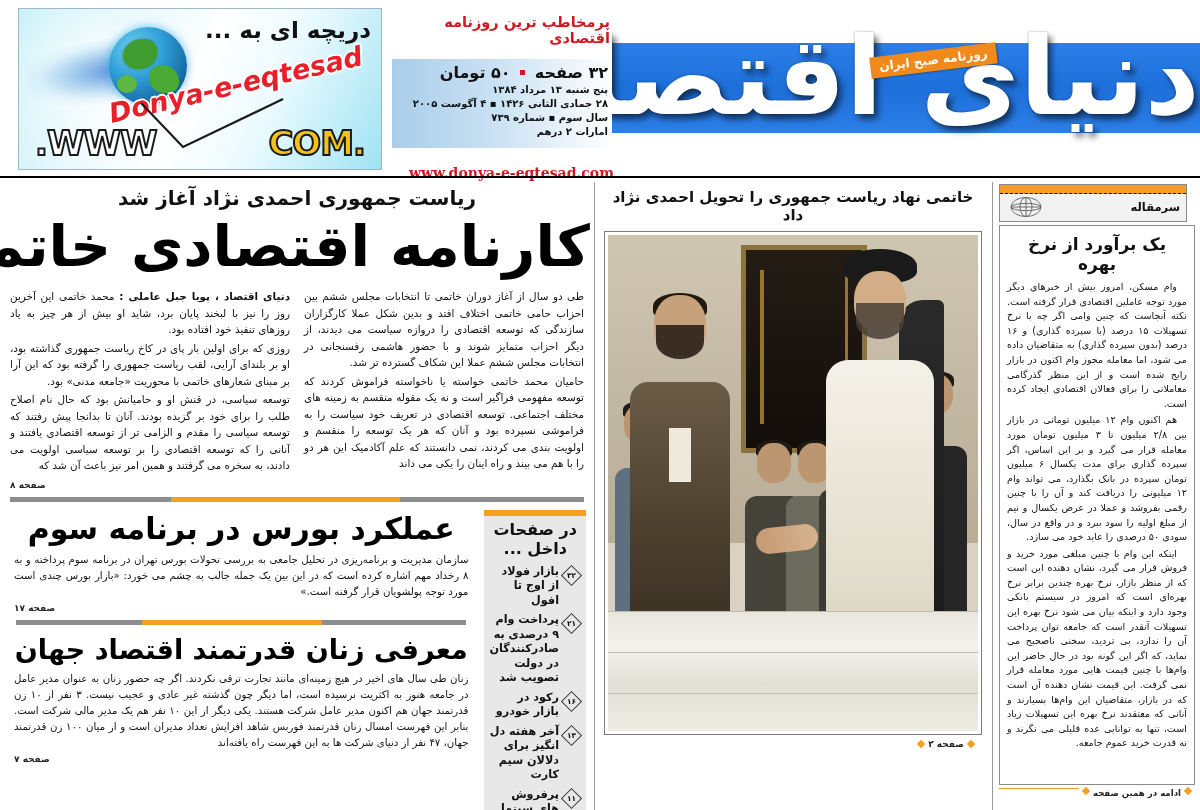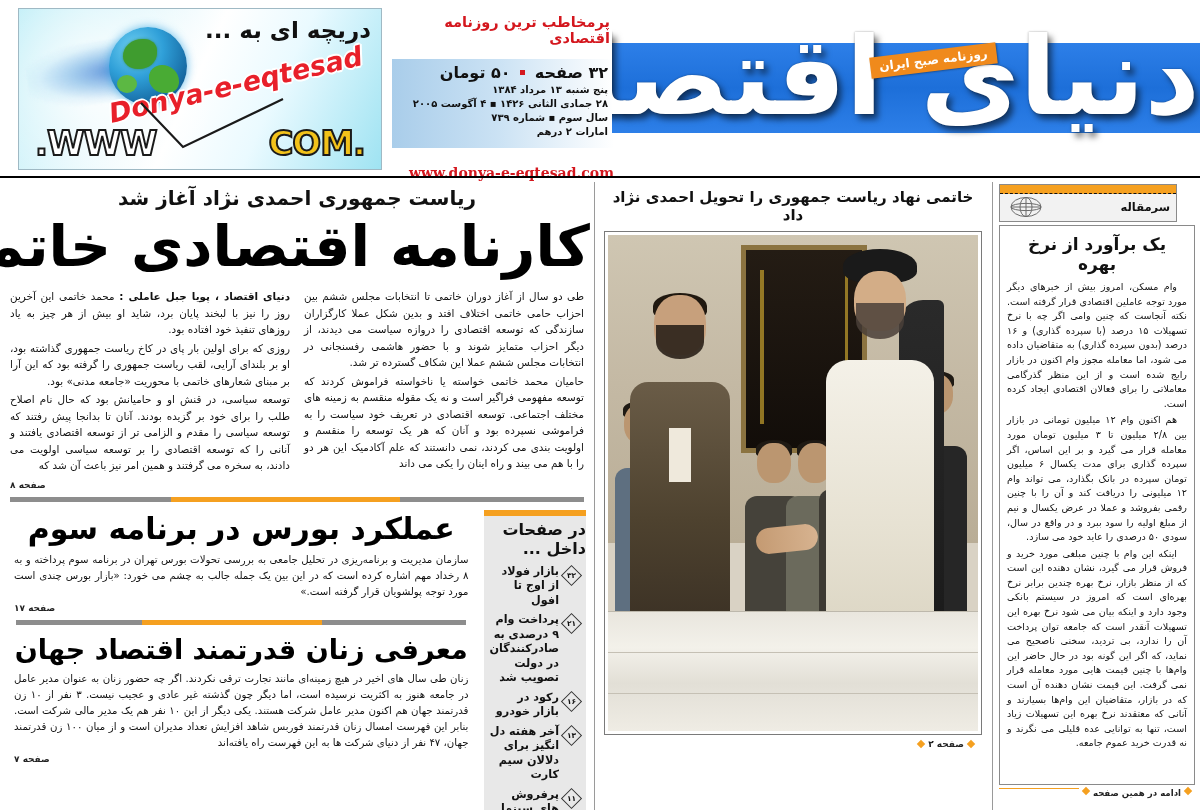--- a/index.html
+++ b/index.html
@@ -354,20 +354,21 @@
     background: #e8e8e8;
     padding: 0 0 10px 0;
     box-sizing: border-box;
   }
   .inside-bar {
     height: 6px;
     background: #f5a020;
     margin-bottom: 3px;
   }
   .inside-title {
+    text-align: center;
     font-size: 16px;
     font-weight: bold;
     color: #111;
     padding: 1px 0 5px 0;
   }
   .inside-item {
     display: flex;
     flex-direction: row;
     align-items: flex-start;
     gap: 5px;
@@ -588,21 +589,21 @@
   .dia-mini {
     display:inline-block;
     width:6px;height:6px;background:#f5a020;
     transform: rotate(45deg);
     margin: 0 4px 1px 4px;
     vertical-align: middle;
   }
 
   
   .edit-hdr {
-    margin: 2px 21px 0 3px;
+    margin: 2px 11px 0 3px;
     border: 1px solid #8a8a8a;
     background: #f2f2f2;
   }
   .edit-bar {
     height: 8px;
     background: #f5a020;
     border-bottom: 1px dashed #111;
   }
   .edit-hdr-row {
     display: flex;

